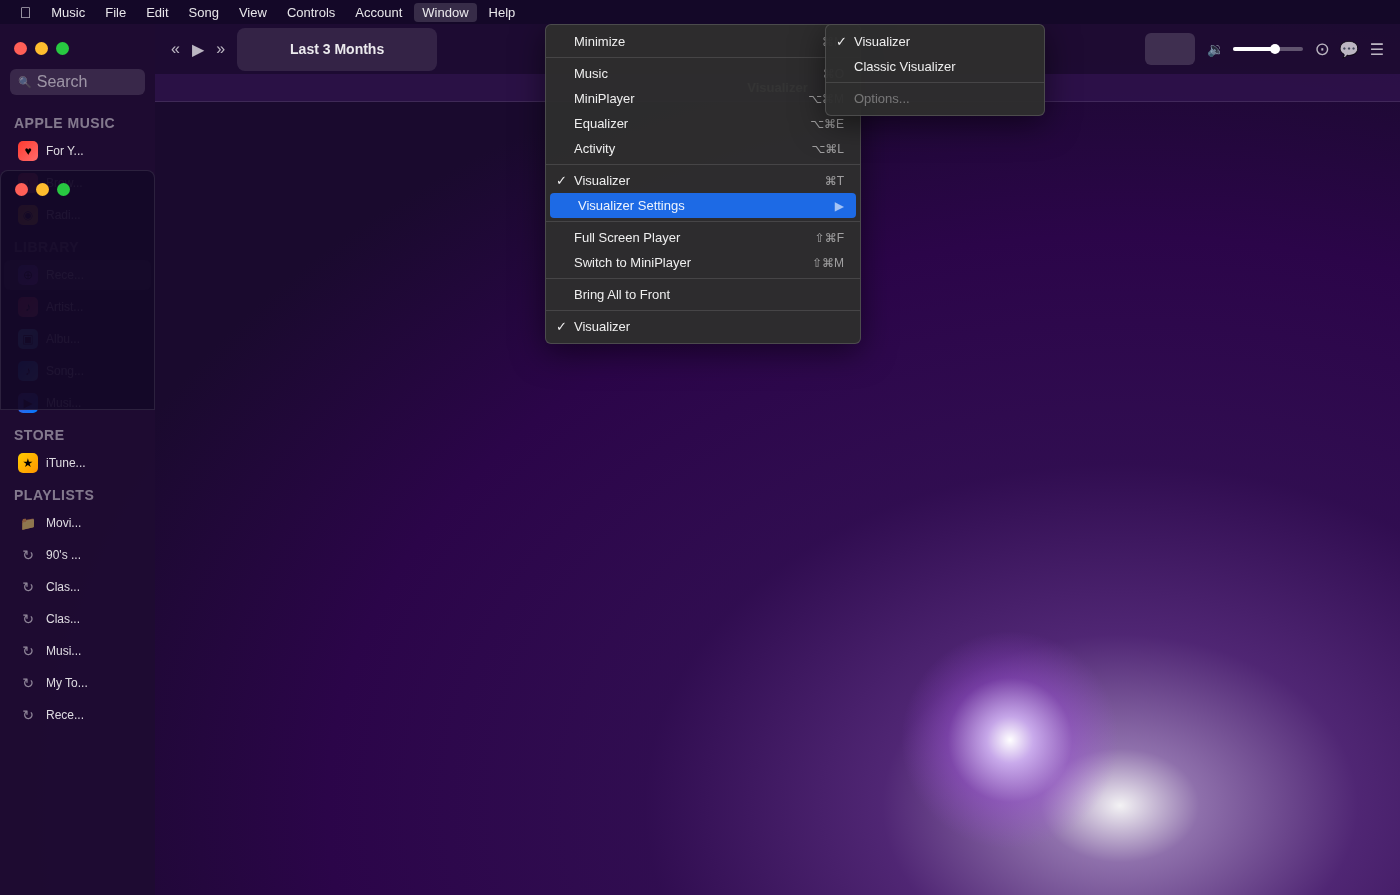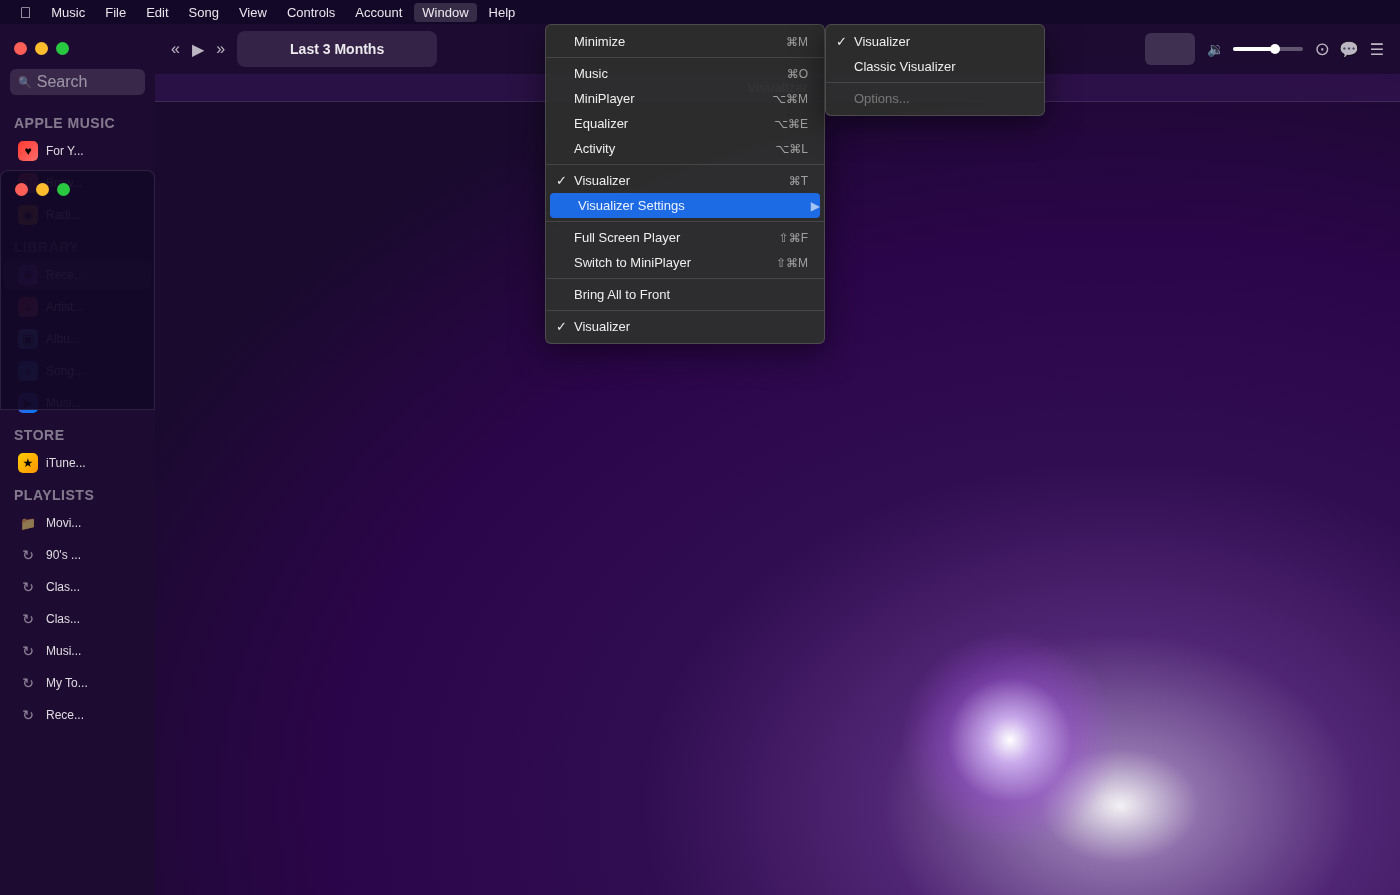--- a/index.html
+++ b/index.html
@@ -155,21 +155,21 @@
       cursor: pointer;
     }
 
     .now-playing-area {
       background: rgba(255,255,255,0.1);
       border-radius: 8px;
       padding: 4px 20px;
       flex: 0 0 auto;
       min-width: 200px;
       text-align: center;
-      height: 36px;
+      height: 43px;
       display: flex;
       align-items: center;
       justify-content: center;
     }
 
     .header-title {
       font-size: 14px;
       font-weight: 600;
       color: rgba(255,255,255,0.9);
       text-align: center;
@@ -254,39 +254,39 @@
       align-items: center;
       padding: 12px 14px 8px 14px;
       gap: 8px;
     }
 
     
     .window-menu {
       position: absolute;
       top: 0;
       left: 545px;
-      width: 280px;
+      width: 316px;
       background: rgba(45, 45, 45, 0.97);
       border-radius: 6px;
       z-index: 100;
       padding: 4px 0;
       box-shadow: 0 8px 32px rgba(0,0,0,0.5);
       border: 1px solid rgba(255,255,255,0.15);
     }
 
     .menu-item {
       display: flex;
       align-items: center;
       padding: 5px 16px;
       font-size: 13px;
       color: rgba(255,255,255,0.92);
       cursor: pointer;
       position: relative;
     }
-    .menu-item.active { background: #1d6ae5; border-radius: 4px; margin: 0 4px; padding: 5px 0; }
+    .menu-item.active { background: #1d6ae5; border-radius: 4px; margin: 0 4px; padding: 5px 12px; }
     .menu-item.has-check { padding-left: 28px; }
     .menu-item .check-mark {
       position: absolute;
       left: 10px;
       font-size: 13px;
     }
     .menu-item .shortcut {
       margin-left: auto;
       color: rgba(255,255,255,0.55);
       font-size: 12px;

